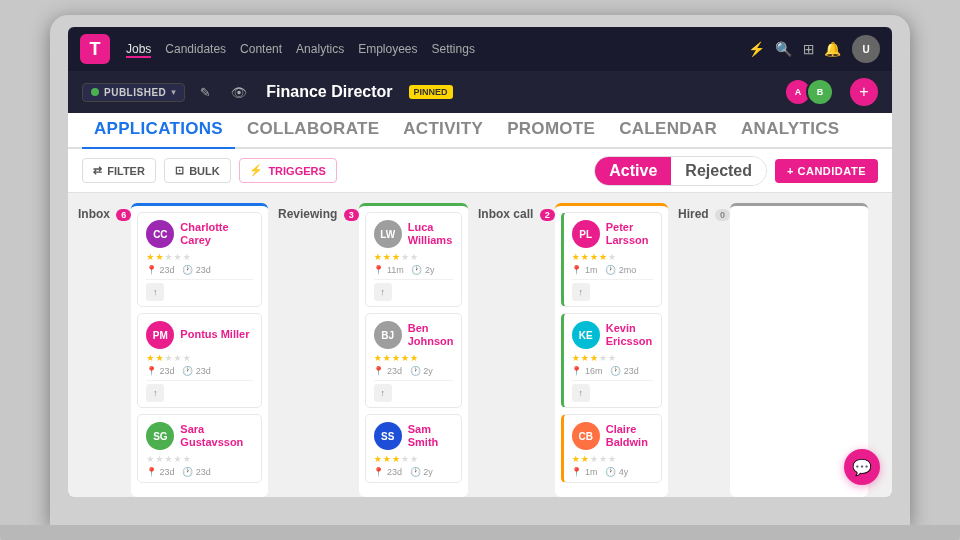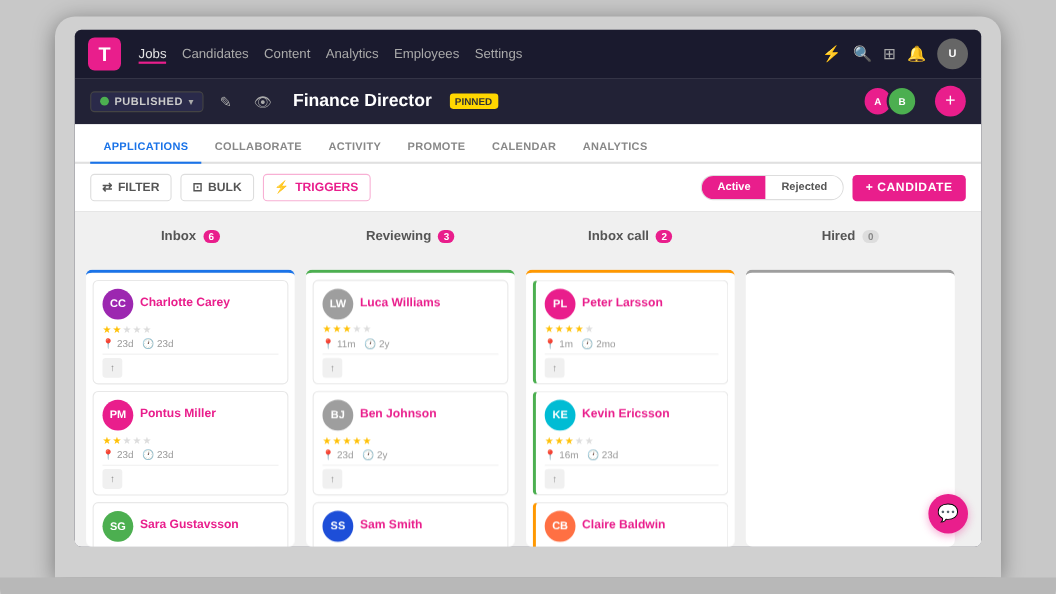--- a/index.html
+++ b/index.html
@@ -217,21 +217,21 @@
       background: white;
       height: 36px;
       display: flex;
       align-items: flex-end;
       padding: 0 14px;
       border-bottom: 2px solid #e0e0e0;
       flex-shrink: 0;
     }
     .tab {
       padding: 8px 12px;
-      font-size: 10px;
+      font-size: 17px;
       font-weight: 600;
       color: #888;
       cursor: pointer;
       border-bottom: 2px solid transparent;
       margin-bottom: -2px;
       letter-spacing: 0.3px;
     }
     .tab.active {
       color: #1a73e8;
       border-bottom: 2px solid #1a73e8;
@@ -267,21 +267,21 @@
     }
     .action-spacer { flex: 1; }
     .toggle-group {
       display: flex;
       border-radius: 20px;
       overflow: hidden;
       border: 1px solid #ddd;
     }
     .toggle-btn {
       padding: 5px 14px;
-      font-size: 10px;
+      font-size: 16px;
       font-weight: 600;
       cursor: pointer;
       border: none;
       background: white;
       color: #888;
     }
     .toggle-btn.active {
       background: #e91e8c;
       color: white;
     }
@@ -310,22 +310,22 @@
       flex: 1;
       overflow-x: auto;
       padding: 10px 10px 0;
       gap: 10px;
       background: #f0f0f0;
     }
     .kanban-col {
       min-width: 190px;
       max-width: 190px;
       display: flex;
-      flex-direction: column;
-      gap: 16px;
+      flex-direction: row;
+      gap: 0;
     }
     .col-header {
       text-align: center;
       font-size: 12px;
       font-weight: 600;
       color: #555;
       padding: 4px 0 8px;
       position: relative;
     }
     .col-header .count-badge {

